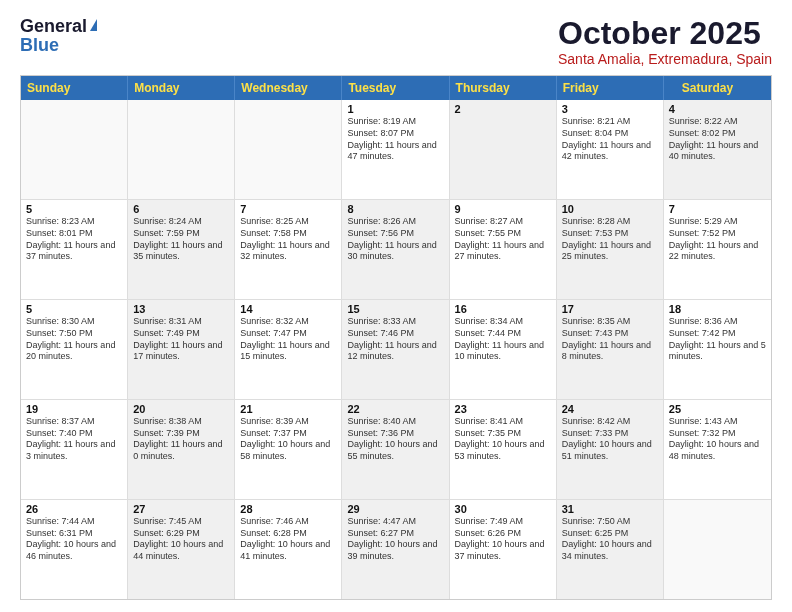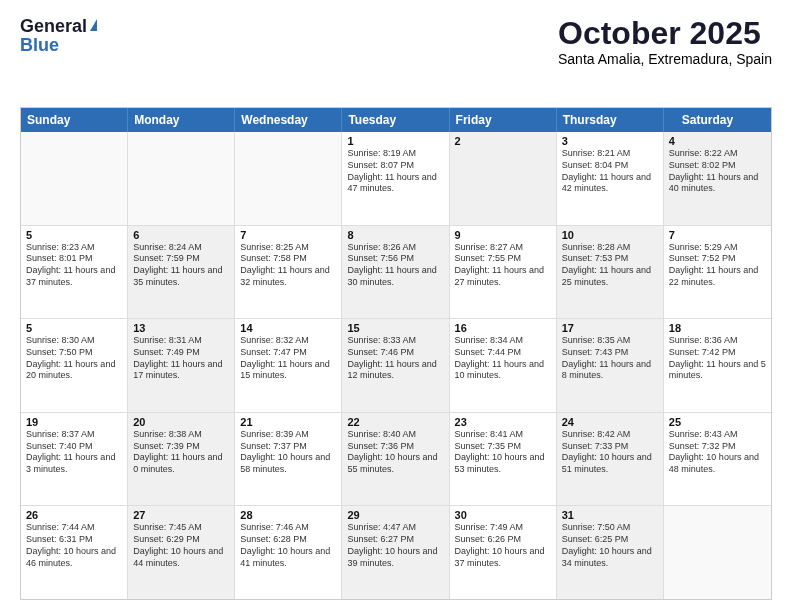--- a/index.html
+++ b/index.html
@@ -9,53 +9,52 @@
       width: 792px;
       height: 612px;
       overflow: hidden;
     }
     .page {
       width: 792px;
       height: 612px;
       padding: 16px 20px 12px 20px;
       display: flex;
       flex-direction: column;
-      gap: 32px;
     }
     .header {
       display: flex;
       justify-content: space-between;
       align-items: flex-start;
       margin-bottom: 8px;
     }
     .title-area {
     }
     .month-title {
       font-size: 32px;
       font-weight: bold;
       color: #1a1a2e;
       line-height: 1.1;
     }
     .subtitle {
       font-size: 14px;
-      color: #000000;
+      color: #b91c1c;
     }
     .calendar {
       flex: 1;
       display: flex;
       flex-direction: column;
       border: 1px solid #ccc;
     }
     .cal-header {
       display: grid;
       grid-template-columns: repeat(7, 1fr);
       background: #2d6db5;
     }
     .cal-header-cell {
-      color: #ffffff;
+      color: #fde047;
       font-size: 12px;
       font-weight: bold;
       padding: 5px 6px;
       text-align: left;
       border-right: 1px solid #4a85c8;
     }
     .cal-header-cell:last-child { border-right: none; margin-left: 12px; }
     .cal-body {
       flex: 1;
       display: flex;
@@ -144,22 +143,22 @@
       <div class="subtitle">Santa Amalia, Extremadura, Spain</div>
     </div>
   </div>
 
   <div class="calendar">
     <div class="cal-header">
     <div class="cal-header-cell">Sunday</div>
         <div class="cal-header-cell">Monday</div>
         <div class="cal-header-cell">Wednesday</div>
         <div class="cal-header-cell">Tuesday</div>
+        <div class="cal-header-cell">Thursday</div>
         <div class="cal-header-cell">Friday</div>
-        <div class="cal-header-cell">Thursday</div>
         <div class="cal-header-cell">Saturday</div>
       </div>
     <div class="cal-body">
     <div class="cal-row">
           <div class="cal-cell empty"></div>
           <div class="cal-cell empty"></div>
           <div class="cal-cell empty"></div>
           <div class="cal-cell">
             <span class="day-num">1</span>
             <div class="cell-text">Sunrise: 8:19 AM
@@ -325,21 +324,21 @@
           </div>
           <div class="cal-cell shaded">
             <span class="day-num">24</span>
             <div class="cell-text">Sunrise: 8:42 AM
 Sunset: 7:33 PM
 Daylight: 10 hours
 and 51 minutes.</div>
           </div>
           <div class="cal-cell">
             <span class="day-num">25</span>
-            <div class="cell-text">Sunrise: 8:43 AM
+            <div class="cell-text">Sunrise: 1:43 AM
 Sunset: 7:32 PM
 Daylight: 10 hours
 and 48 minutes.</div>
           </div>
         </div>
         <div class="cal-row">
           <div class="cal-cell">
             <span class="day-num">26</span>
             <div class="cell-text">Sunrise: 7:44 AM
 Sunset: 6:31 PM

